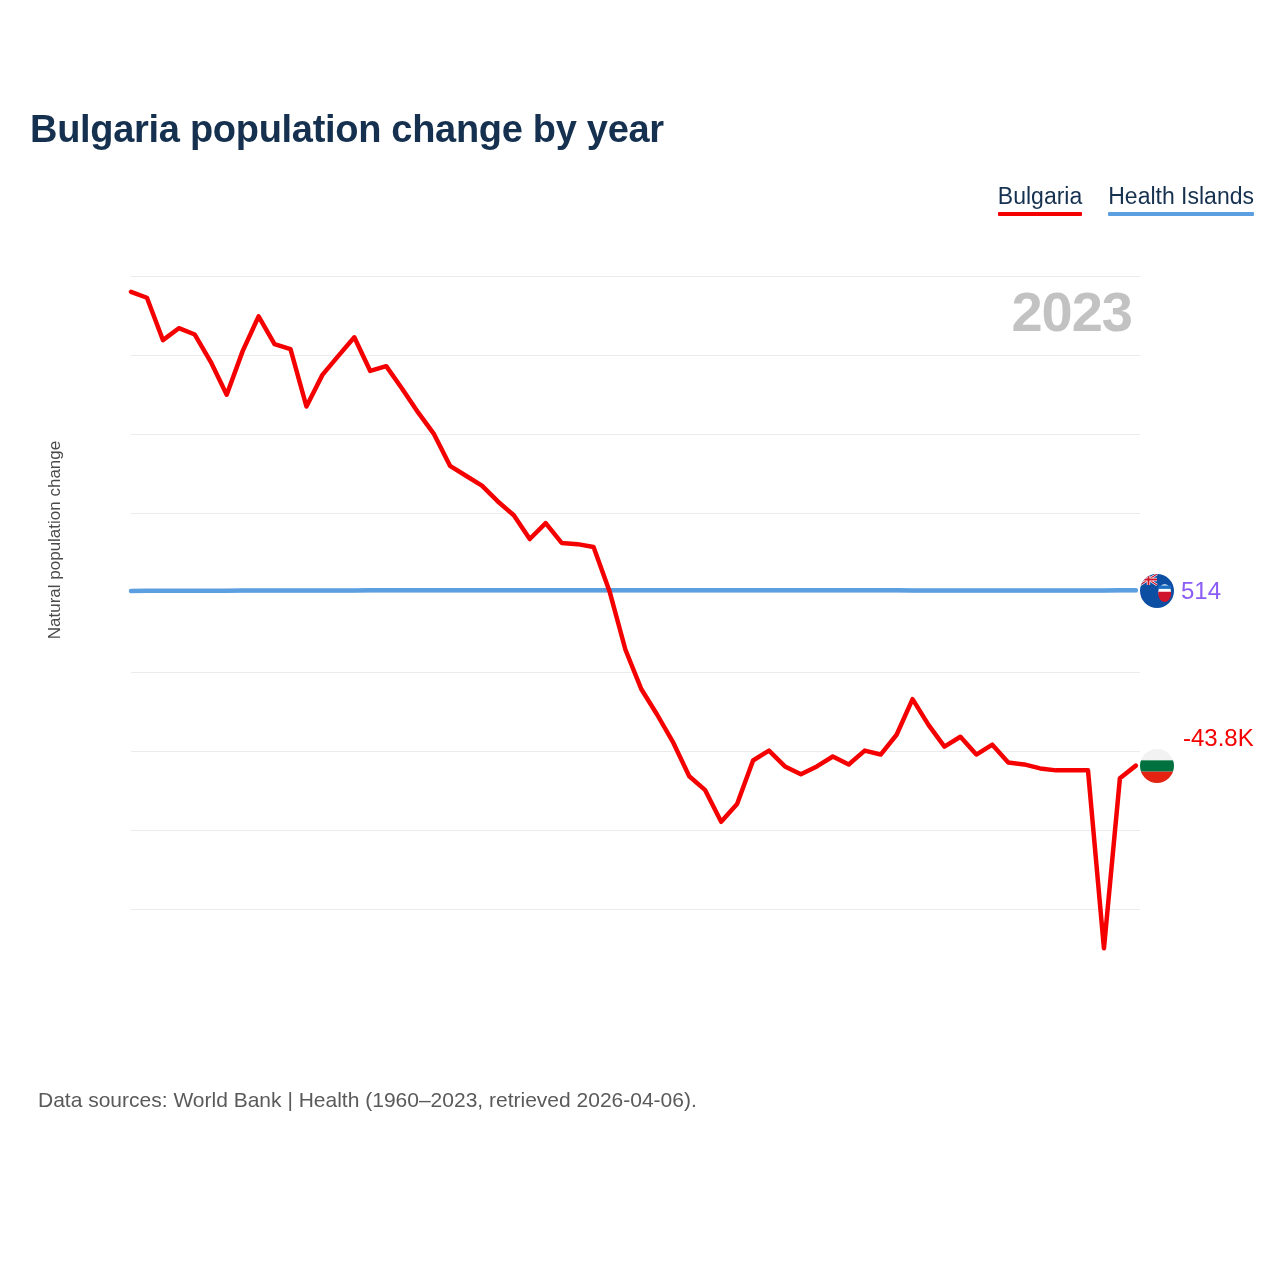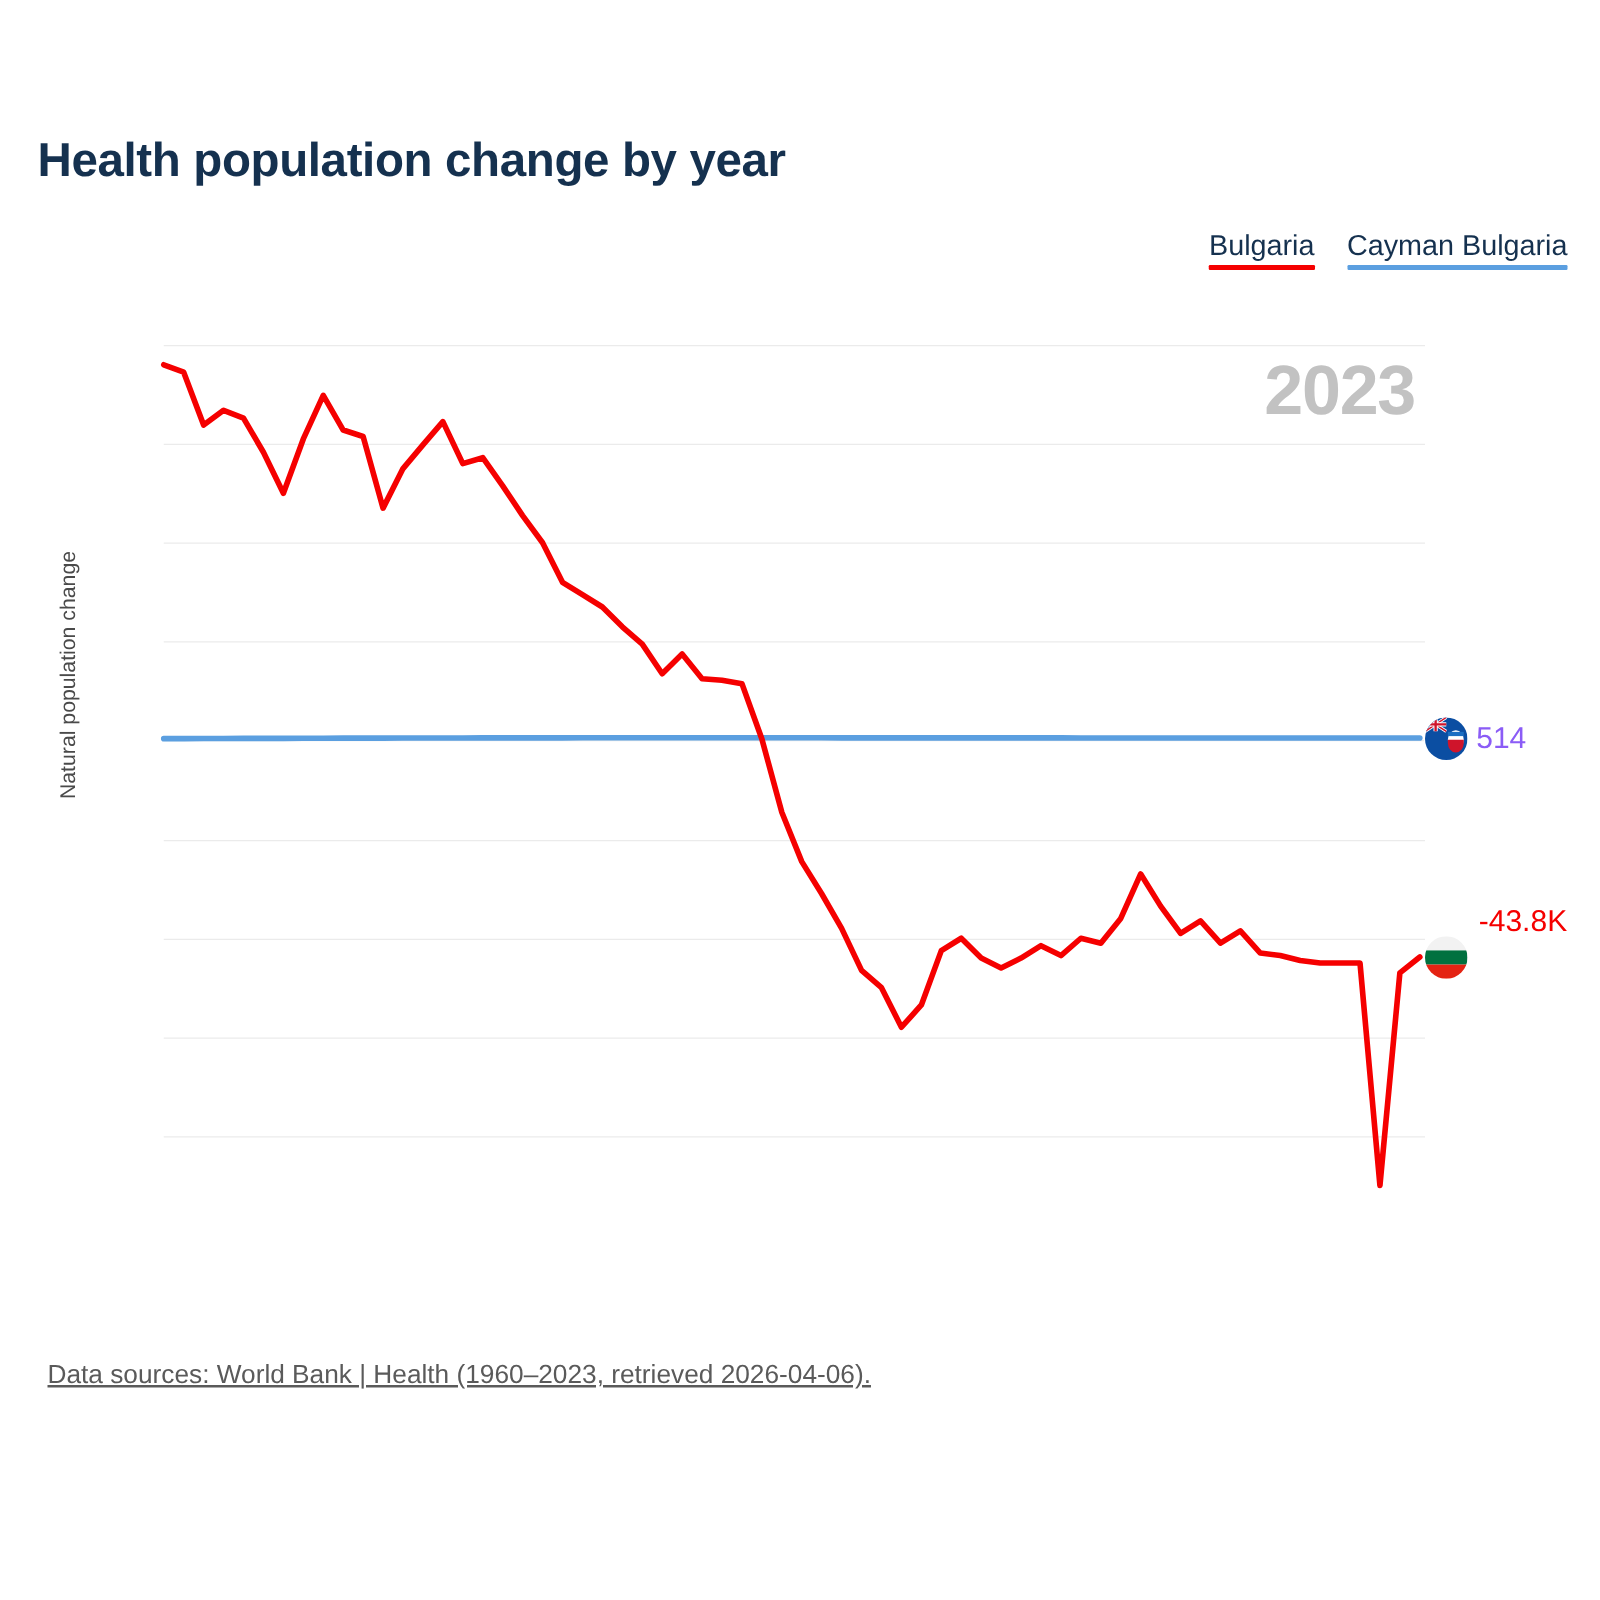--- a/index.html
+++ b/index.html
@@ -101,37 +101,37 @@
     transform: translateY(-50%);
     white-space: nowrap;
   }
   .footer {
     position: absolute;
     left: 38px;
     font-size: 21px;
     color: #5a5a5a;
     white-space: nowrap;
   }
-  .footer.l1 { top: 1088px; text-decoration: underline; }
+  .footer.l1 { top: 1088px; }
   .footer.l2 { top: 1124px; }
 </style>
 </head>
 <body>
 
 <div id="root">
 
-  <div class="title">Health population change by year</div>
+  <div class="title">Bulgaria population change by year</div>
 
   <div class="legend">
     <div class="legend-item">
       <span class="legend-label">Bulgaria</span>
       <span class="legend-rule" style="background:#f50000"></span>
     </div>
     <div class="legend-item">
-      <span class="legend-label">Cayman Bulgaria</span>
+      <span class="legend-label">Health Islands</span>
       <span class="legend-rule" style="background:#5b9fe0"></span>
     </div>
   </div>
 
   <div class="watermark">2023</div>
 
   <div class="ylabel">Natural population change</div>
 
   <div class="plot">
     <div class="gridline" style="top:0px"></div>

